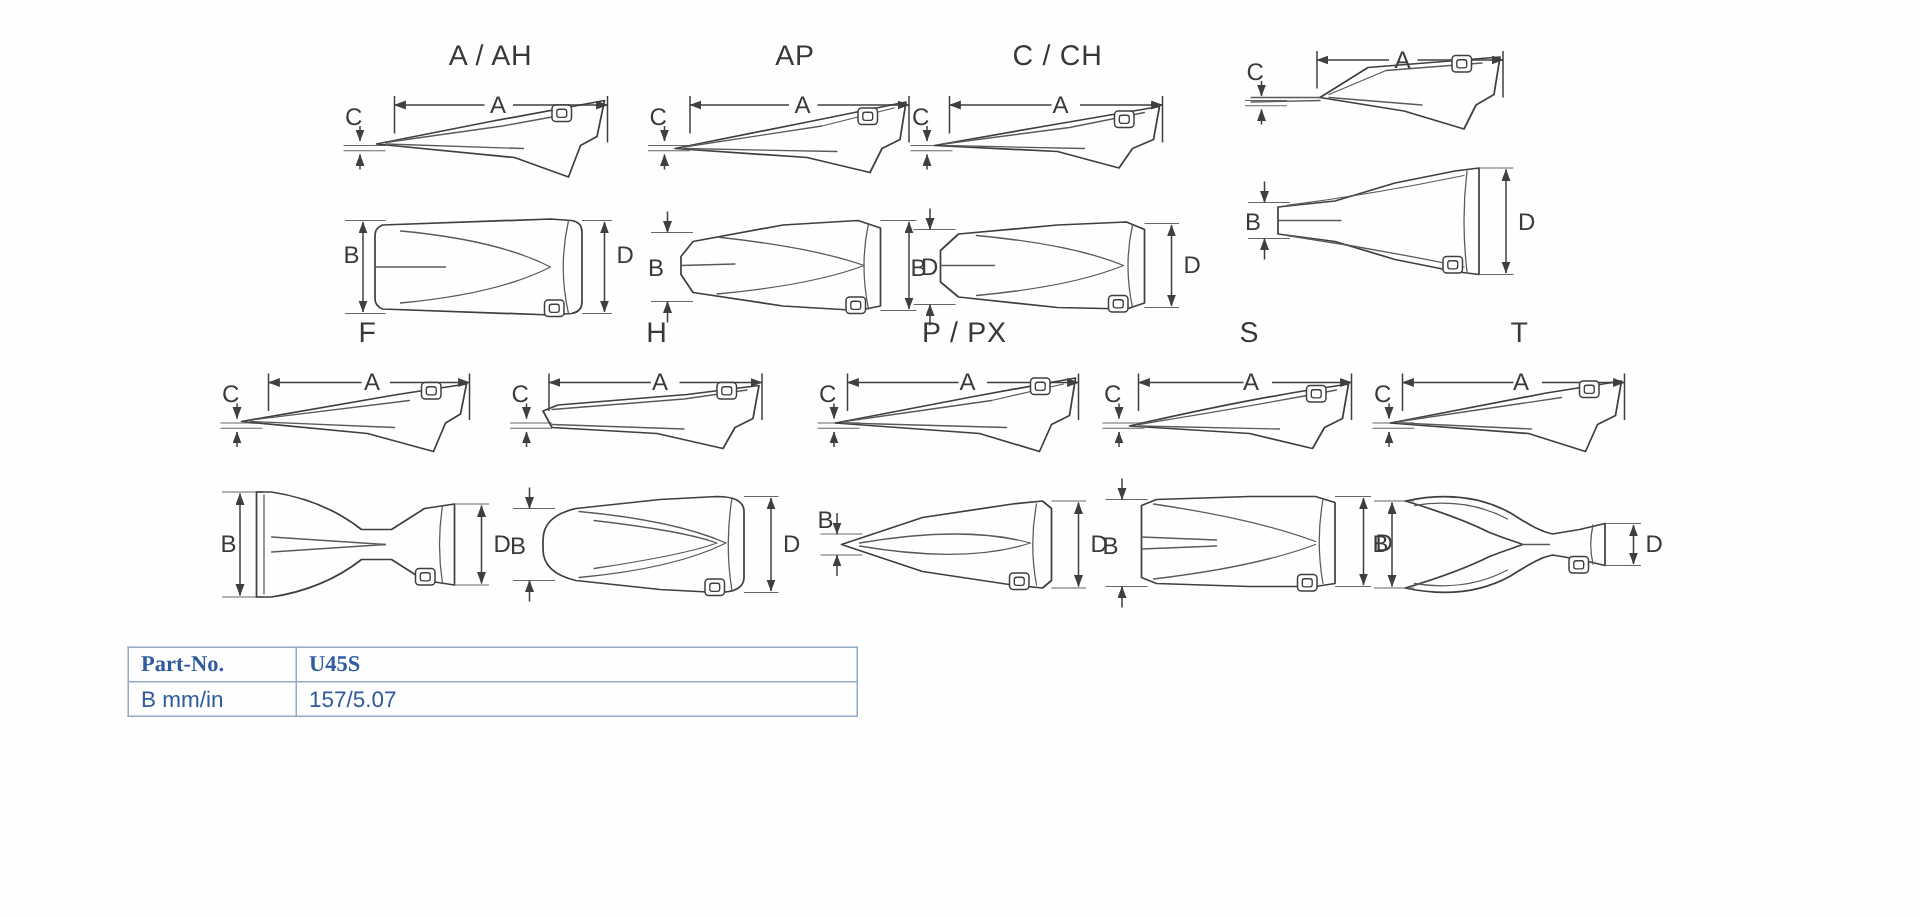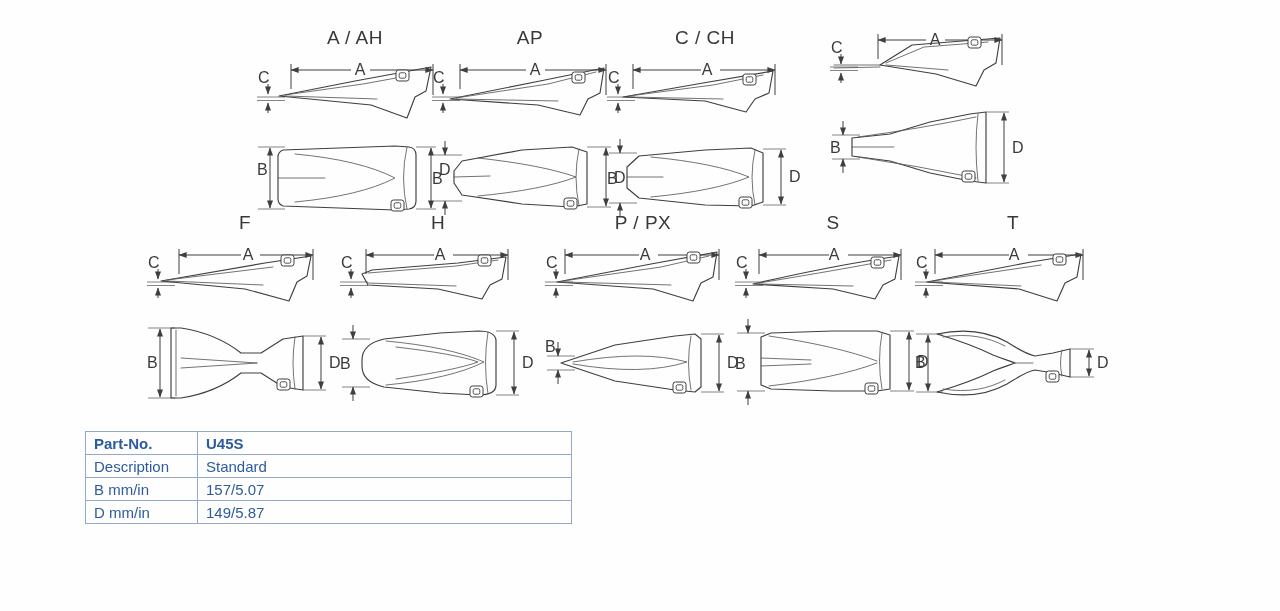--- a/index.html
+++ b/index.html
@@ -16,36 +16,36 @@
   .arr-s{marker-start:url(#arr);}
   .arr-e{marker-end:url(#arr);}
   .dt{font-family:"Liberation Sans",sans-serif;font-size:16px;fill:#3a3a3a;}
   .nuto{fill:#ffffff;stroke:#3f3f3f;stroke-width:1;}
   .nuti{fill:none;stroke:#3f3f3f;stroke-width:0.9;}
   table.spec{position:absolute;left:85px;top:431px;width:487px;border-collapse:collapse;
              table-layout:fixed;font-size:15px;color:#2e5b9f;}
   table.spec td{border:1px solid #93a9c7;height:22px;padding:0 6px 0 8px;
                 white-space:nowrap;overflow:hidden;}
   table.spec col.c1{width:112px;}
-  tr.hdr td{font-weight:bold;}
+  tr.hdr td{font-weight:bold;font-family:Liberation Serif, serif;}
 </style>
 </head>
 <body>
 
 <div class="page">
 
 <svg width="0" height="0" style="position:absolute" aria-hidden="true">
   <defs>
     <marker id="arr" markerWidth="9" markerHeight="8" refX="7.6" refY="3" orient="auto-start-reverse" markerUnits="userSpaceOnUse">
       <path d="M0,0 L8,3 L0,6 Z" fill="#3f3f3f"></path>
     </marker>
   </defs>
 </svg>
 
-<div class="cell" style="left:255px;top:25px">
+<div class="cell" style="left:227px;top:25px">
   <div class="dtitle">A / AH</div>
   <svg class="draw" viewBox="0 0 200 172">
     <g>
       <line class="dl" x1="36" y1="9" x2="36" y2="34"></line>
           <line class="dl" x1="178" y1="9" x2="178" y2="40"></line>
       <line class="dl arr-s" x1="36" y1="15" x2="96" y2="15"></line>
           <line class="dl arr-e" x1="115" y1="15" x2="178" y2="15"></line>
       <text class="dt" x="105" y="20" text-anchor="middle">A</text>
     </g>
     <g>
@@ -512,27 +512,19 @@
   <colgroup>
         <col class="c1">
         <col>
       </colgroup>
   <tbody>
     <tr class="hdr">
       <td>Part-No.</td>
       <td>U45S</td>
     </tr>
     <tr>
-      <td>Description</td>
-      <td>Standard</td>
-    </tr>
-    <tr>
       <td>B mm/in</td>
       <td>157/5.07</td>
     </tr>
-    <tr>
-      <td>D mm/in</td>
-      <td>149/5.87</td>
-    </tr>
   </tbody>
 </table>
 
 </div>
 
 </body></html>

